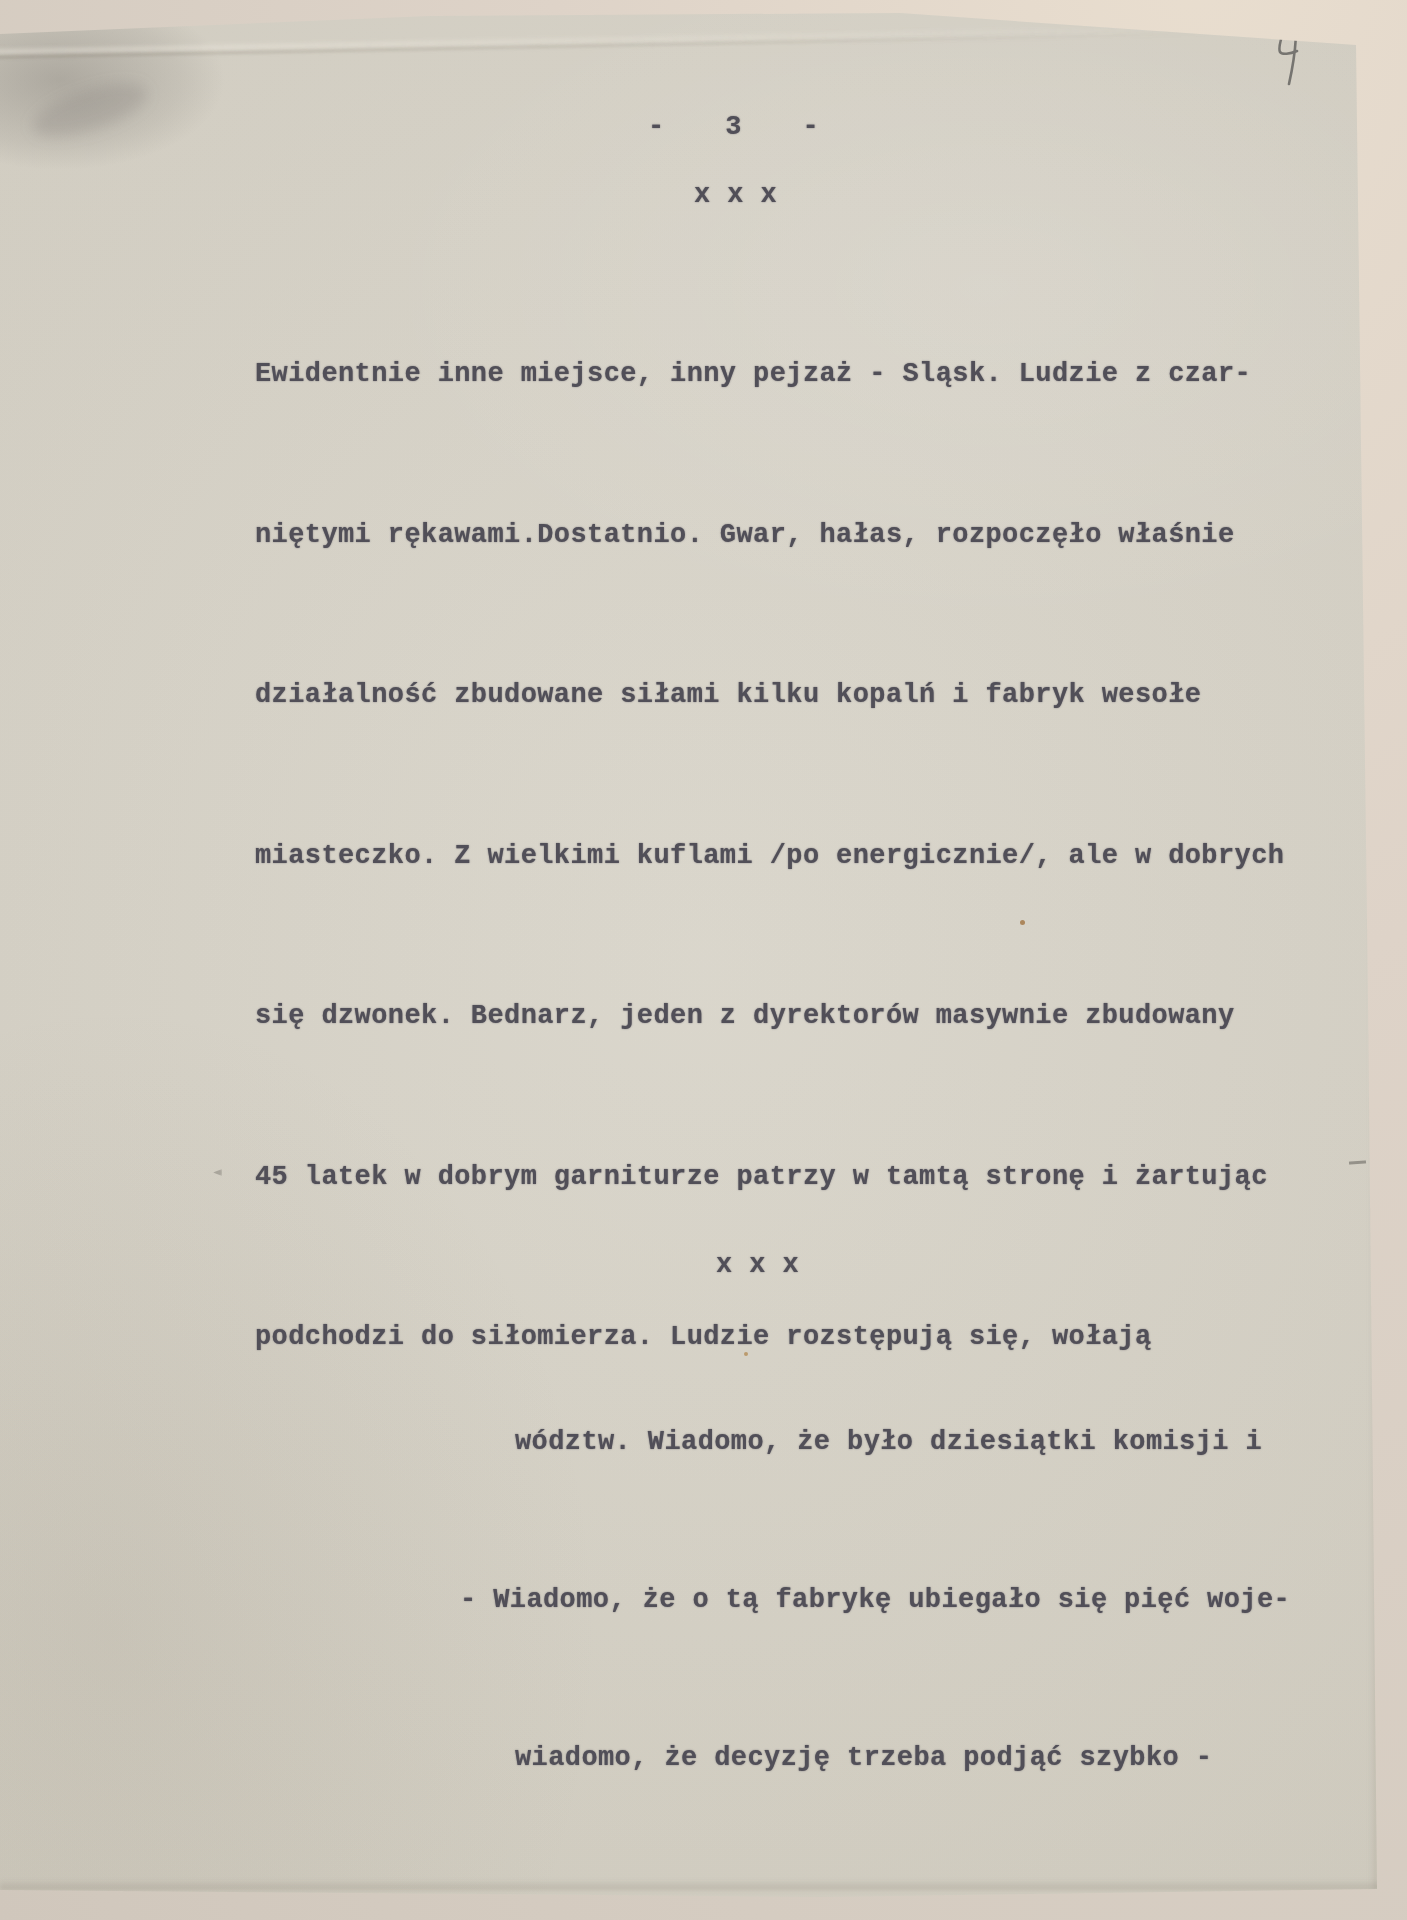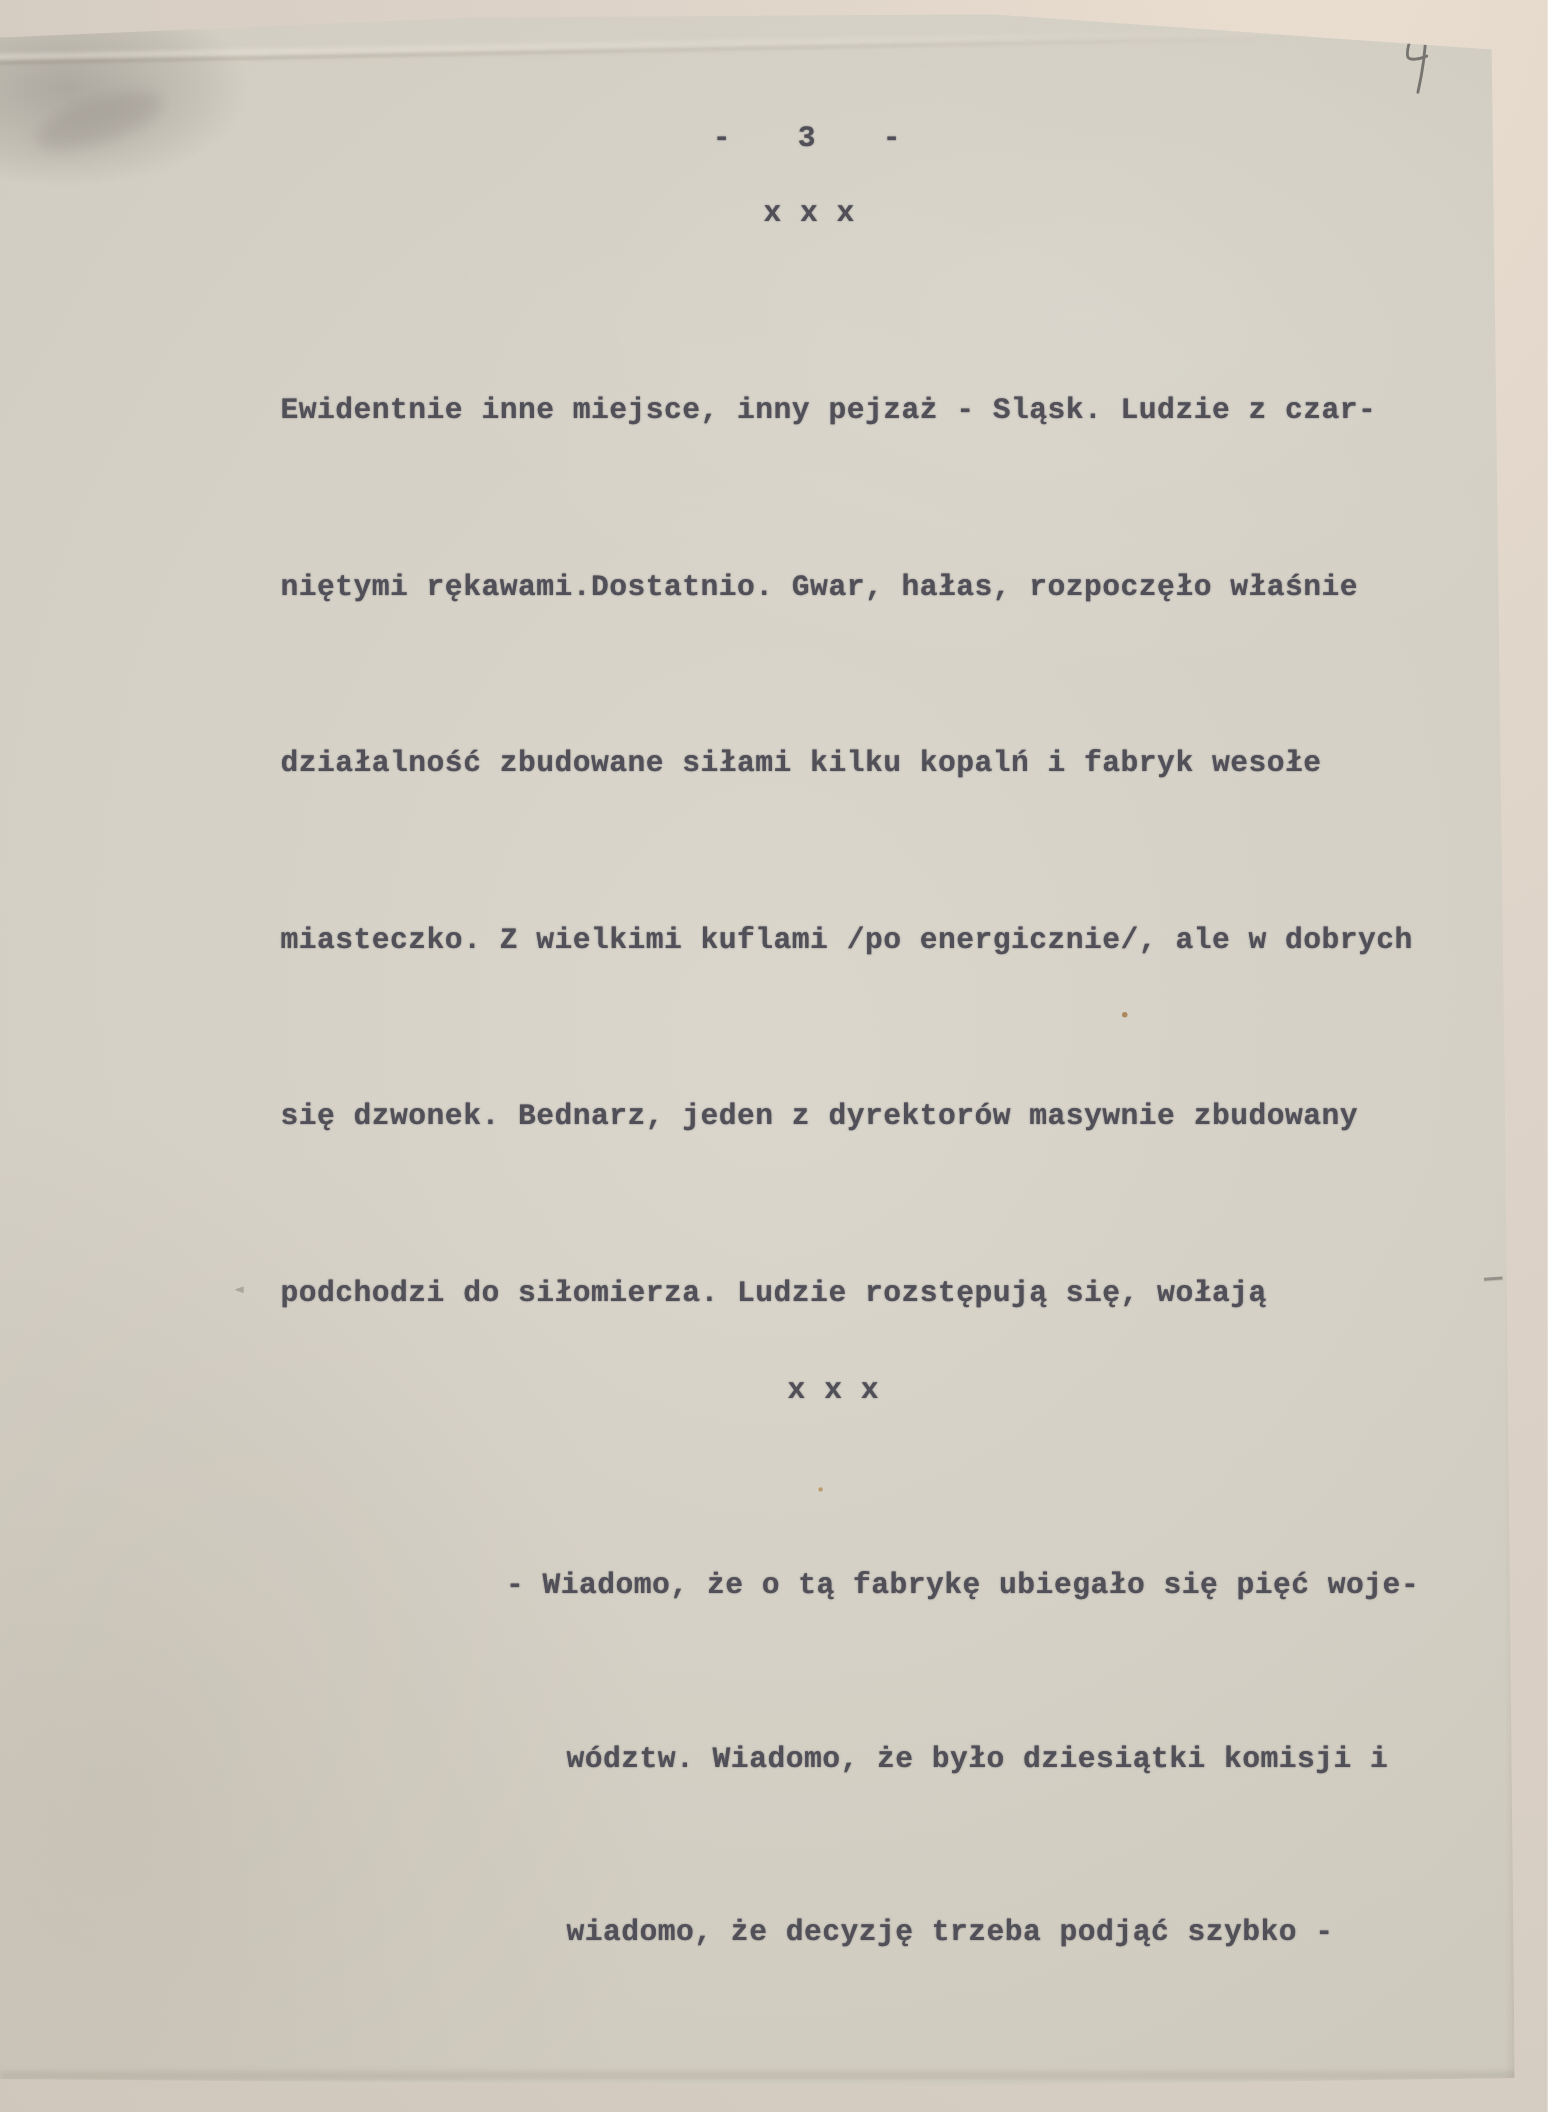--- a/index.html
+++ b/index.html
@@ -93,37 +93,38 @@
   <div class="ink page-number">- 3 -</div>
 
   <div class="ink separator first">x x x</div>
 
   <div class="ink paragraph">
     <div class="line">Ewidentnie inne miejsce, inny pejzaż - Sląsk. Ludzie z czar-</div>
     <div class="line">niętymi rękawami.Dostatnio. Gwar, hałas, rozpoczęło właśnie</div>
     <div class="line">działalność zbudowane siłami kilku kopalń i fabryk wesołe</div>
     <div class="line">miasteczko. Z wielkimi kuflami /po energicznie/, ale w dobrych</div>
     <div class="line">się dzwonek. Bednarz, jeden z dyrektorów masywnie zbudowany</div>
+    <div class="line">45 latek w dobrym garniturze patrzy w tamtą stronę i żartując</div>
     <div class="line">podchodzi do siłomierza. Ludzie rozstępują się, wołają</div>
     
     
     
     
     
     
     
     
     
   </div>
 
   <div class="ink separator second">x x x</div>
 
   <div class="ink dialogue">
+    <div class="line cont">wództw. Wiadomo, że było dziesiątki komisji i</div>
     <div class="line hang">- Wiadomo, że o tą fabrykę ubiegało się pięć woje-</div>
-    <div class="line cont">wództw. Wiadomo, że było dziesiątki komisji i</div>
     <div class="line cont">wiadomo, że decyzję trzeba podjąć szybko -</div>
     <div class="line cont">energicznie, ze swadą przemawia przewodniczący.</div>
     
     
     
   </div>
 
   <svg class="handwritten-4" width="34" height="68" viewBox="0 0 34 68" aria-hidden="true">
     <path d="M13,3 C9,14 6,24 8,28 C10,31 18,30 25,27" fill="none" stroke="#5f5e5c" stroke-width="2.6" stroke-linecap="round"></path>
     <path d="M24,6 C24,20 21,42 17,60" fill="none" stroke="#5f5e5c" stroke-width="2.6" stroke-linecap="round"></path>

